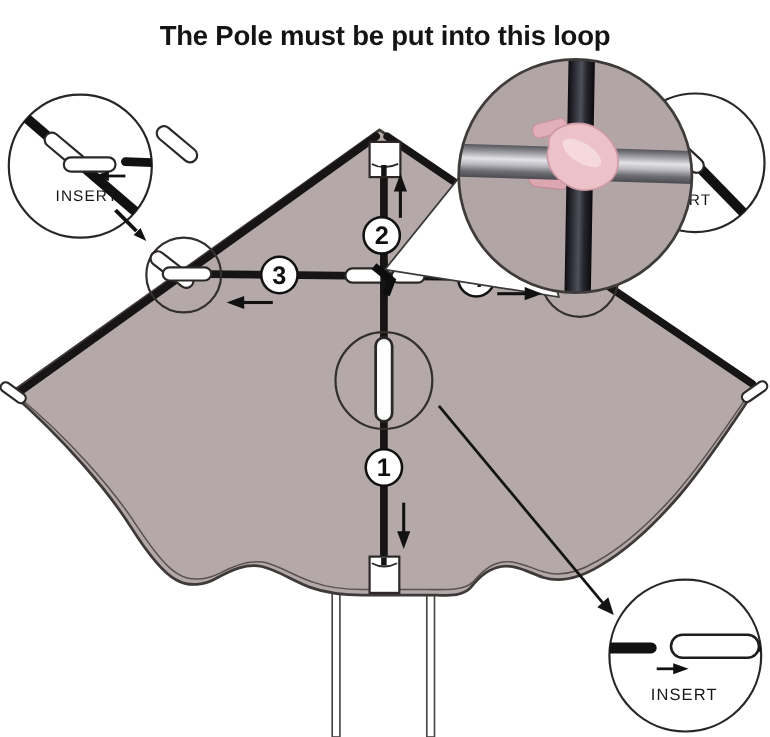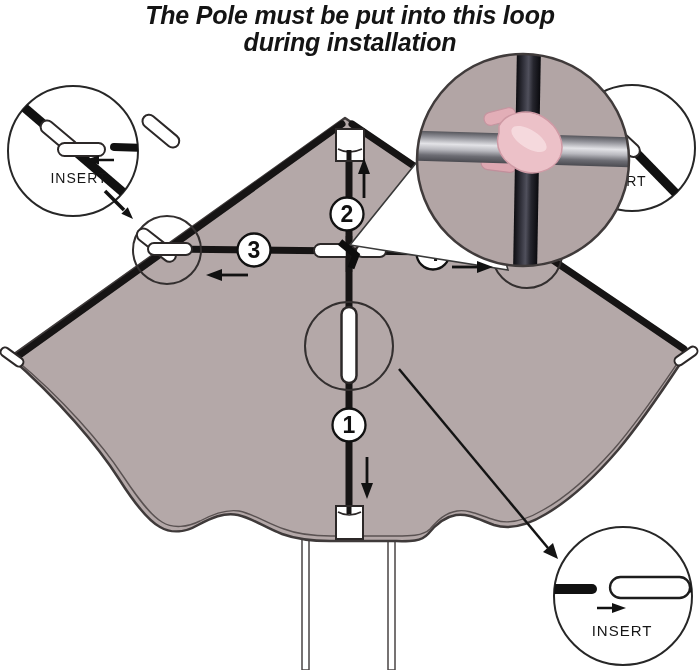--- a/index.html
+++ b/index.html
@@ -1,34 +1,34 @@
 <!DOCTYPE html>
 <html><head>
 <meta charset="utf-8">
 <style>
   html,body{margin:0;padding:0;background:#ffffff;}
   .stage{
     position:relative;width:700px;height:670px;background:#ffffff;overflow:hidden;
     font-family:"Liberation Sans",sans-serif;
   }
   .title{
-    position:absolute;top:2px;left:0;width:100%;
+    position:absolute;top:20px;left:0;width:100%;
     text-align:center;font-weight:700;font-size:25px;line-height:1.08;
-    color:#141414;letter-spacing:-0.2px;margin:0;z-index:5;font-style:italic;
+    color:#141414;letter-spacing:-0.2px;margin:0;z-index:5;
   }
   svg{position:absolute;top:0;left:0;}
   .num{font-weight:700;font-size:23px;fill:#101010;}
   .insertlabel{font-weight:400;font-size:14px;fill:#161616;letter-spacing:1px;}
 </style>
 </head>
 <body>
 
 <div class="stage">
 
-  <h1 class="title"><span>The Pole must be put into this loop</span><br><span>during installation</span></h1>
+  <h1 class="title"><span>The Pole must be put into this loop</span><br></h1>
 
   <svg width="700" height="670" viewBox="0 0 700 670">
     <defs>
       <clipPath id="photoClip">
           <circle cx="523" cy="160" r="106"></circle>
         </clipPath>
       <clipPath id="tlClip">
           <circle cx="73" cy="151" r="65"></circle>
         </clipPath>
       <clipPath id="trClip">

